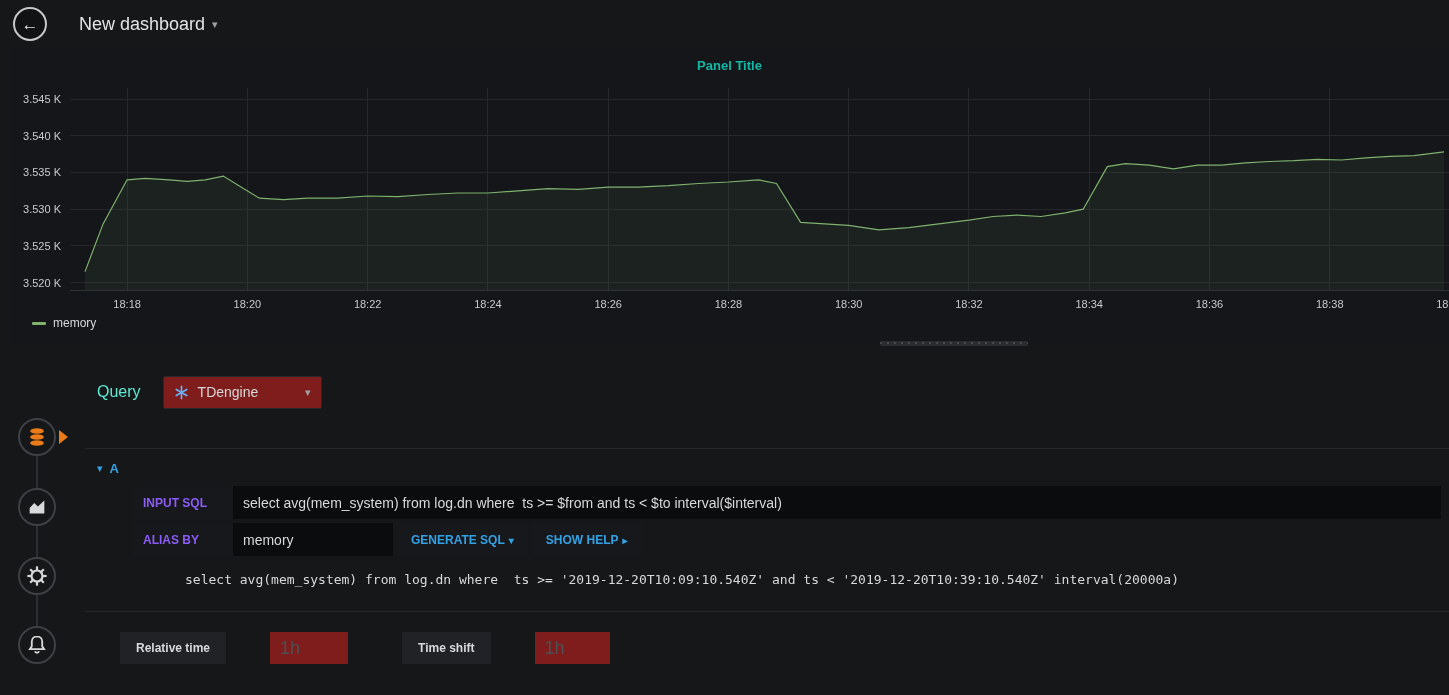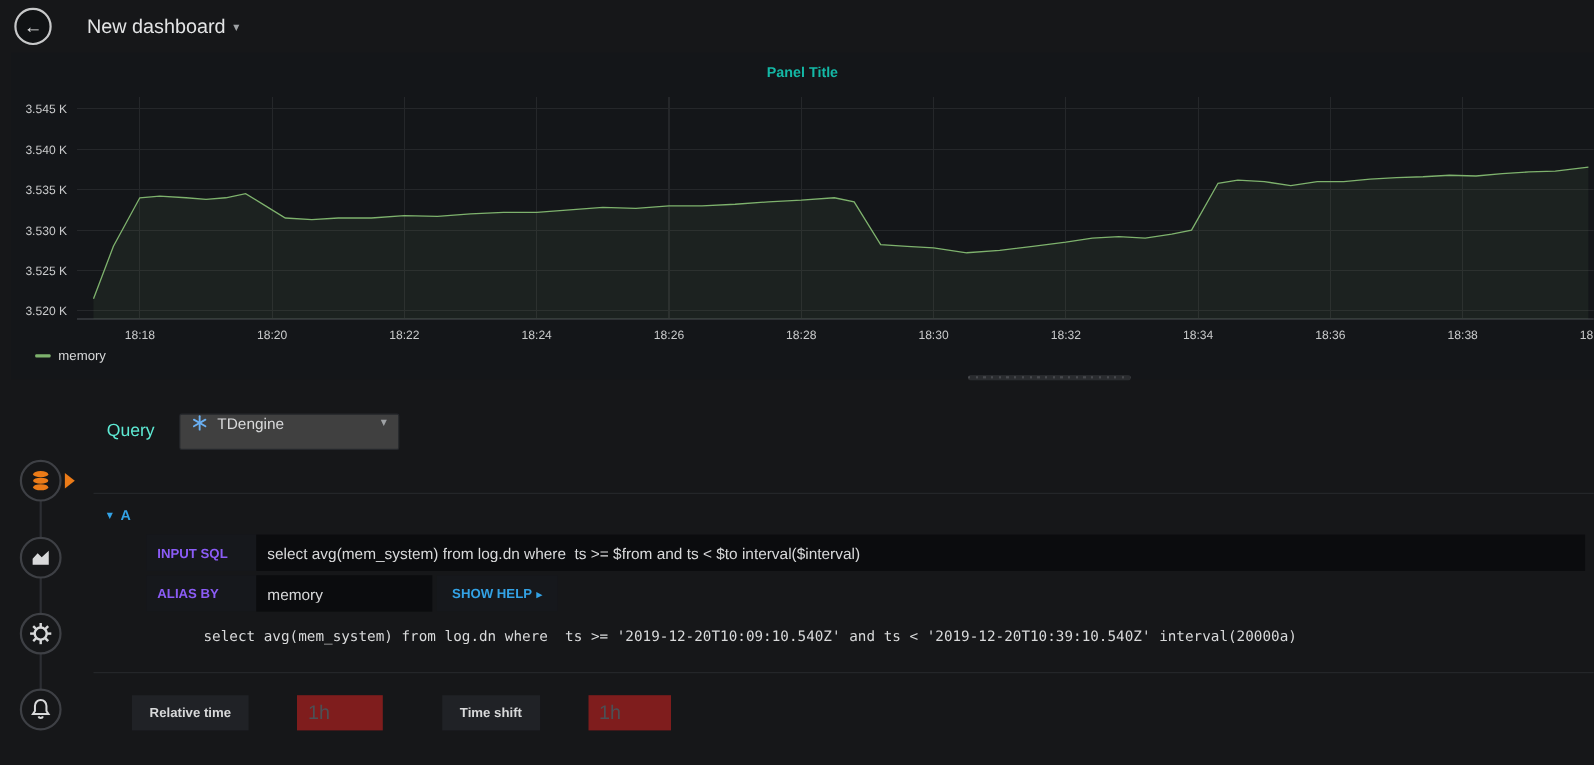--- a/index.html
+++ b/index.html
@@ -38,22 +38,22 @@
   .tab-viz { top:83px; }
   .tab-general { top:152px; }
   .tab-alert { top:221px; }
   .tab-arrow { position:absolute; left:59px; top:25px; width:0; height:0;
                border-top:7px solid transparent; border-bottom:7px solid transparent; border-left:9px solid #eb7b18; }
 
   
   .query-section { position:absolute; left:85px; top:372px; right:0; bottom:0; }
   .query-header { display:flex; align-items:center; height:40px; padding-left:12px; }
   .query-title { font-size:16px; font-weight:500; color:#5eead4; margin-right:22px; }
-  .ds-select { width:200px; height:33px; background:#404040; border:1px solid #26282c; border-radius:2px;
-               display:flex; align-items:flex-start; padding:0 10px; cursor:pointer; }
+  .ds-select { width:159px; height:33px; background:#7f1d1d; border:1px solid #26282c; border-radius:2px;
+               display:flex; align-items:center; padding:0 10px; cursor:pointer; }
   .ds-icon { margin-right:9px; display:flex; }
   .ds-name { flex:1; font-size:14px; color:#d8d9da; }
   .ds-caret { font-size:11px; color:#9fa2a5; }
 
   .ref-row { margin-top:36px; border-top:1px solid #26282c; padding:12px 0 0 12px; display:flex; align-items:center; cursor:pointer; }
   .ref-caret { color:#33a2e5; font-size:11px; margin-right:7px; }
   .ref-letter { color:#33a2e5; font-size:13px; font-weight:700; }
 
   .editor { margin:10px 0 0 48px; }
   .ed-row { display:flex; margin-bottom:4px; height:33px; }
@@ -212,20 +212,23 @@
 
     <div class="editor">
       <div class="ed-row">
         <div class="ed-label">INPUT SQL</div>
         <input class="ed-input full" type="text" value="select avg(mem_system) from log.dn where  ts &gt;= $from and ts &lt; $to interval($interval)" style="">
       </div>
       <div class="ed-row">
         <div class="ed-label">ALIAS BY</div>
         <input class="ed-input alias" type="text" value="memory" style="">
         <button class="ed-btn">
+          <span>GENERATE SQL</span><span class="caret">▾</span>
+        </button>
+        <button class="ed-btn">
           <span>SHOW HELP</span><span class="caret">▸</span>
         </button>
       </div>
       <div class="sql-preview">select avg(mem_system) from log.dn where  ts &gt;= '2019-12-20T10:09:10.540Z' and ts &lt; '2019-12-20T10:39:10.540Z' interval(20000a)</div>
     </div>
 
     <div class="section-divider"></div>
 
     <div class="time-row">
       <div class="time-label">Relative time</div>

